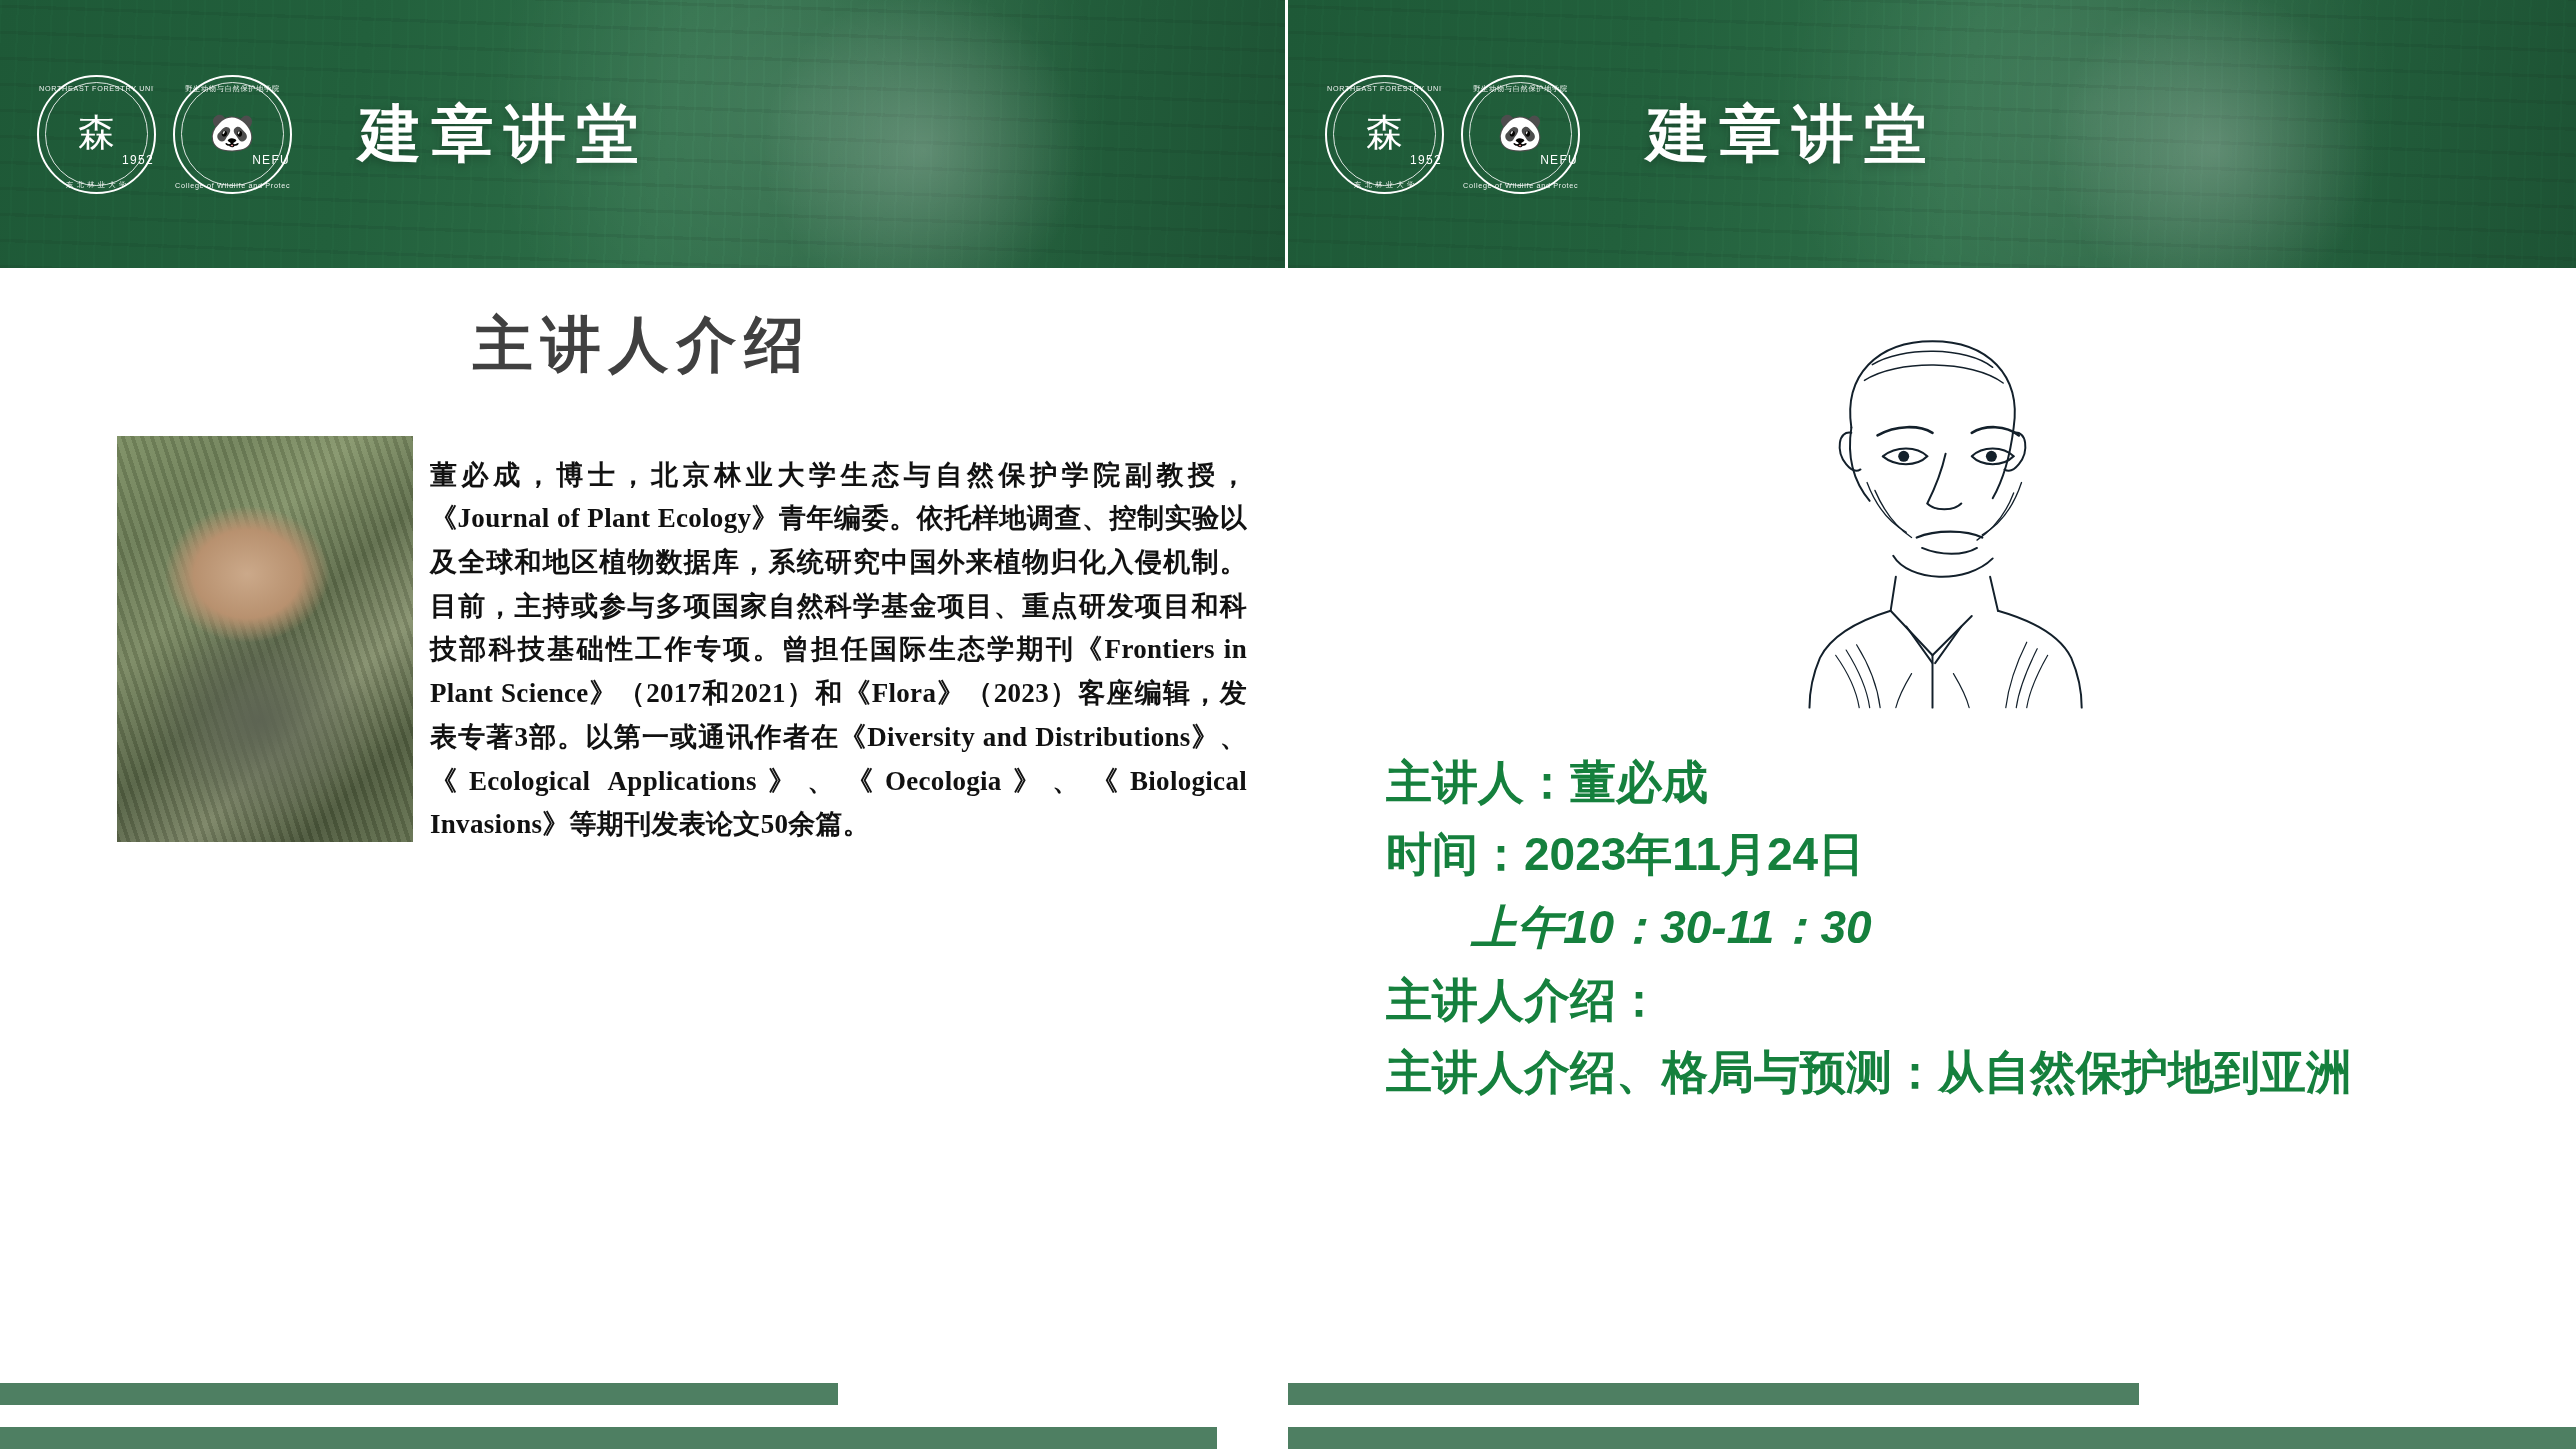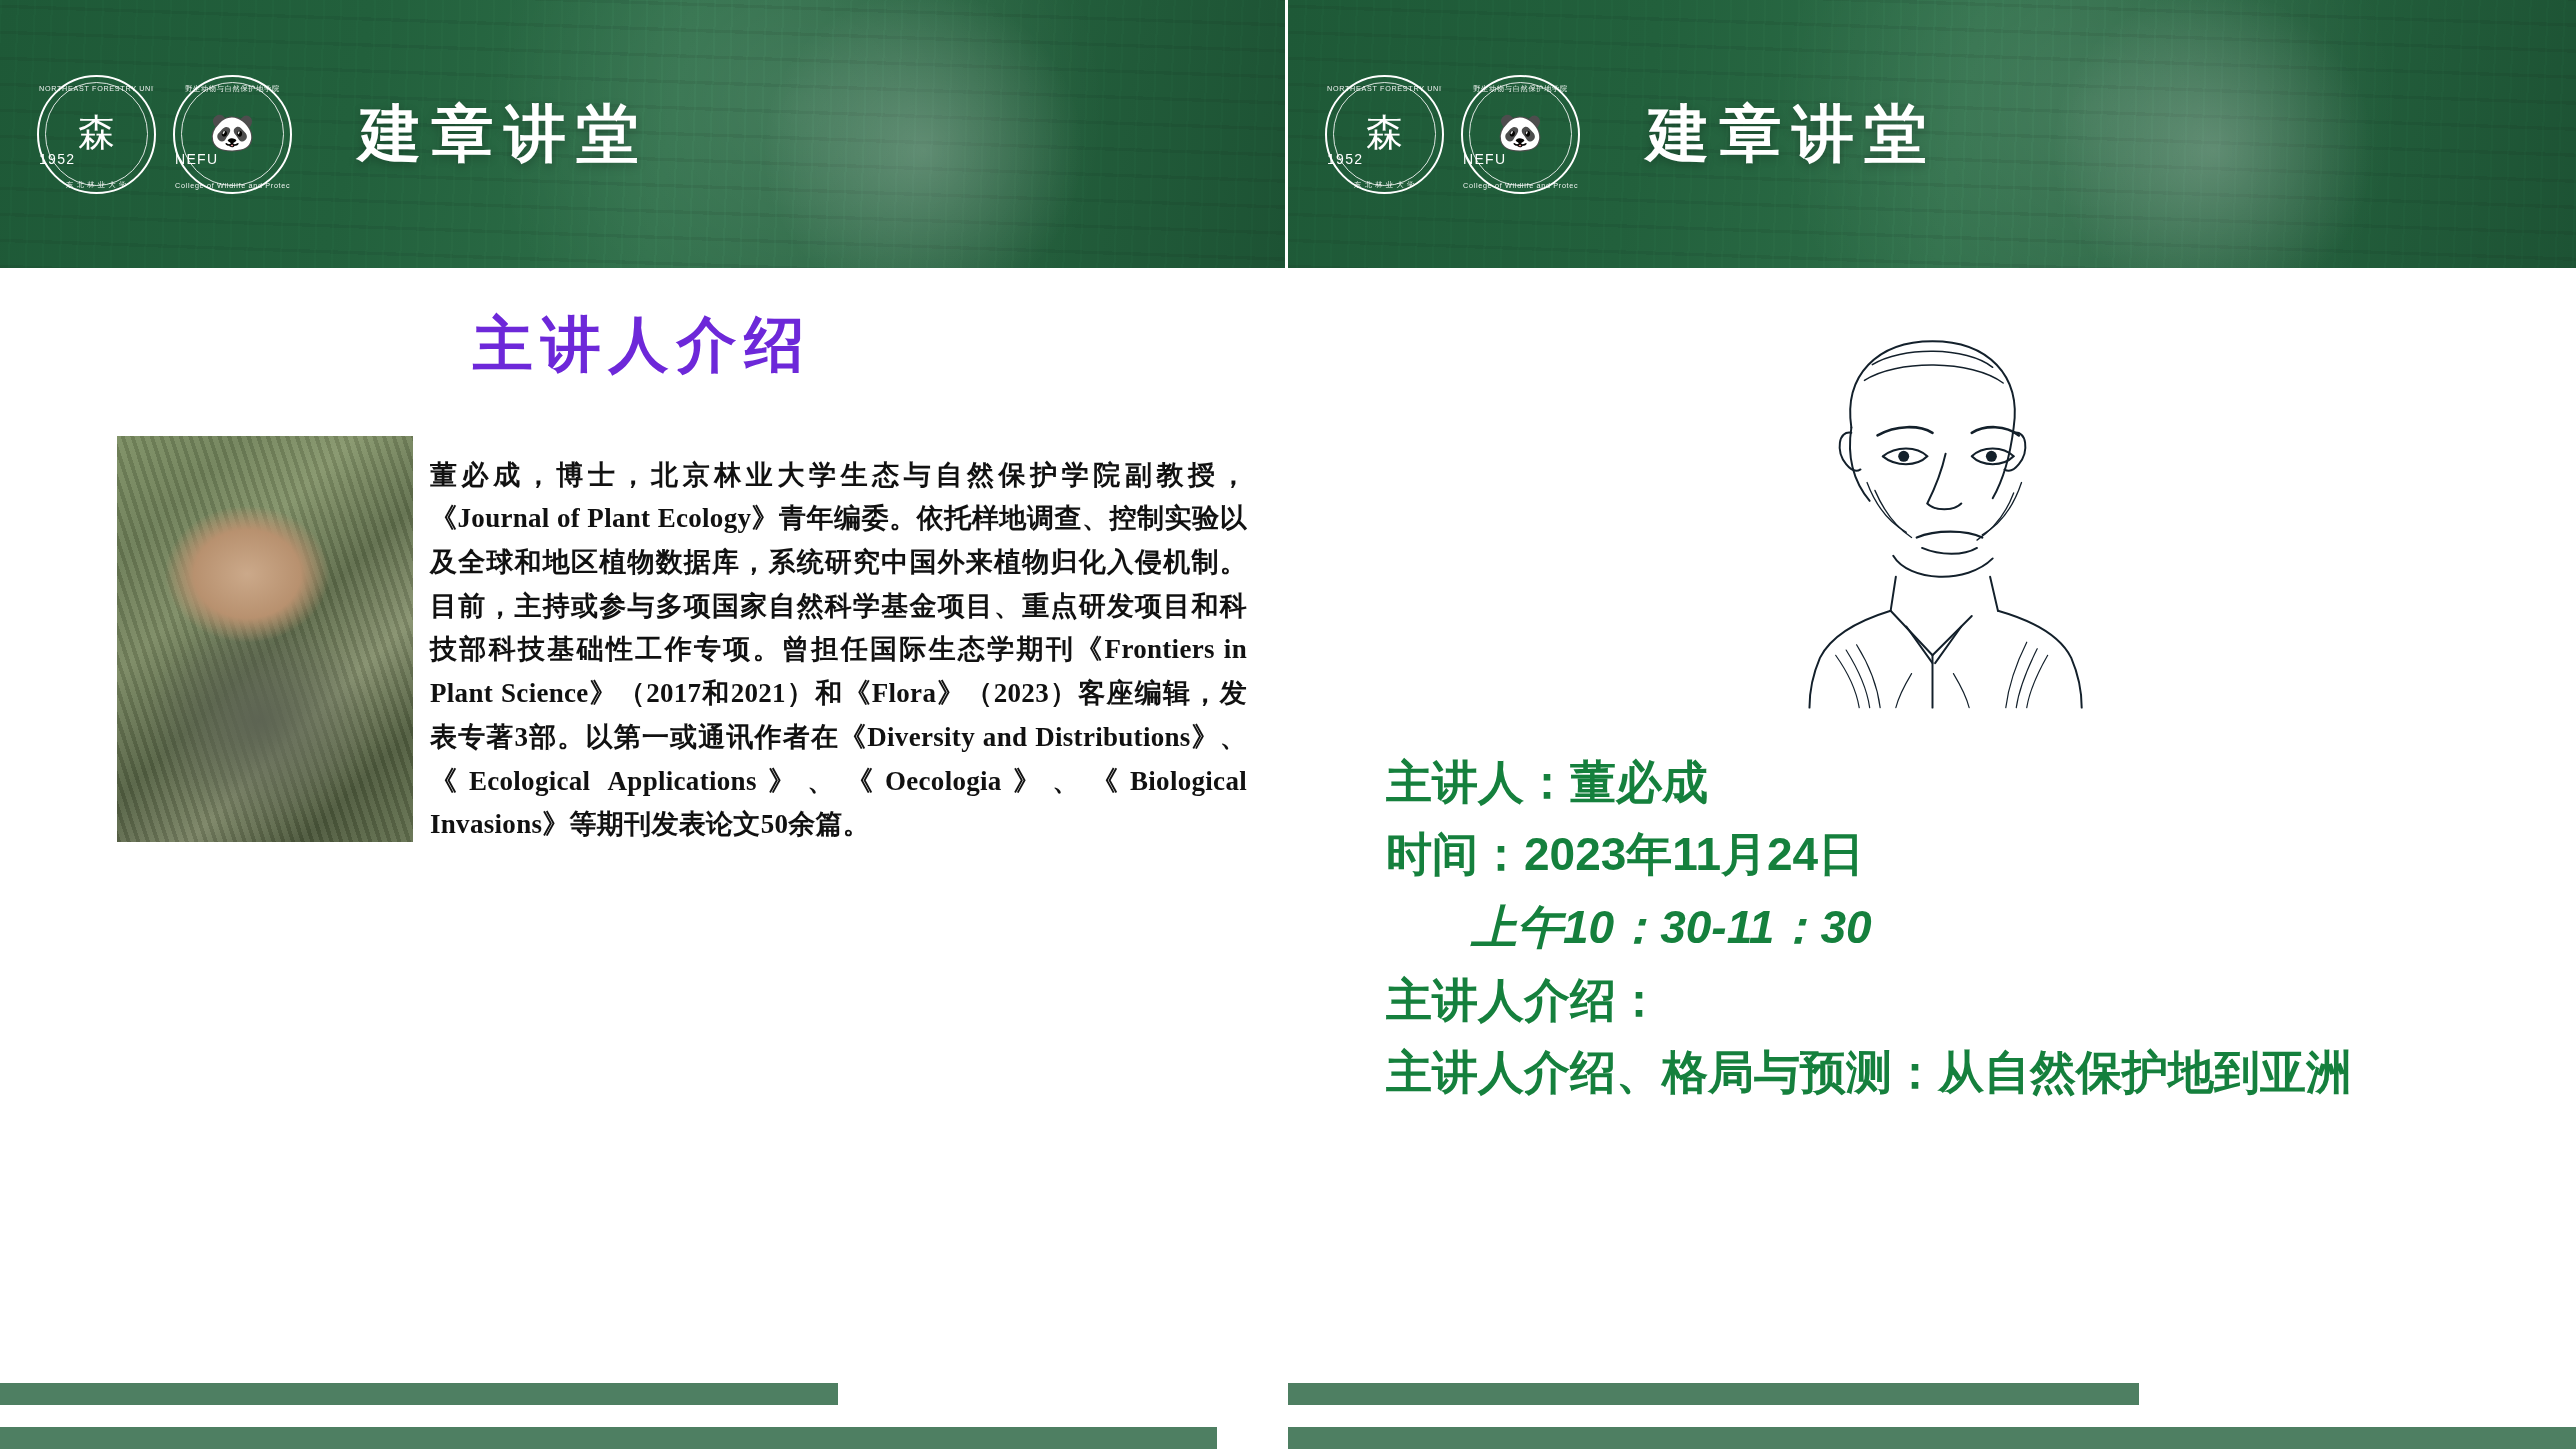--- a/index.html
+++ b/index.html
@@ -116,40 +116,40 @@
     transform: translate(-50%, -54%);
     color: #ffffff;
     font-size: 37px;
     line-height: 1;
   }
   .emblem .sub {
     position: absolute;
     left: 0;
     bottom: 25px;
     width: 100%;
-    text-align: left;
+    text-align: right;
     color: #ffffff;
-    font-size: 14px;
+    font-size: 12px;
     letter-spacing: 1.3px;
   }
 
   .header-title {
     color: #ffffff;
     font-size: 62px;
     font-weight: 700;
     letter-spacing: 10.5px;
     margin-left: 50px;
     text-shadow: 0 2.6px 9.2px rgba(0,0,0,.25);
     font-family: "Liberation Sans", "DejaVu Sans", sans-serif;
   }
 
   
   .section-title {
     text-align: center;
-    color: #6d28d9;
+    color: #404040;
     font-size: 60px;
     font-weight: 700;
     letter-spacing: 7.9px;
     margin-top: 37px;
     margin-bottom: 6.5px;
   }
 
   .bio-wrap {
     padding: 34px 38px 0 38px;
   }

